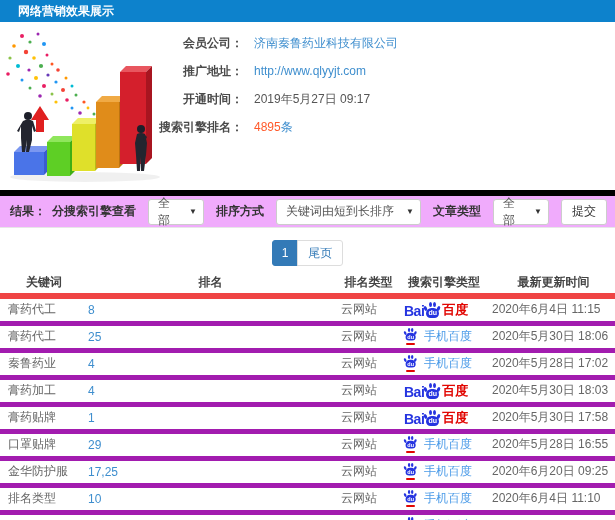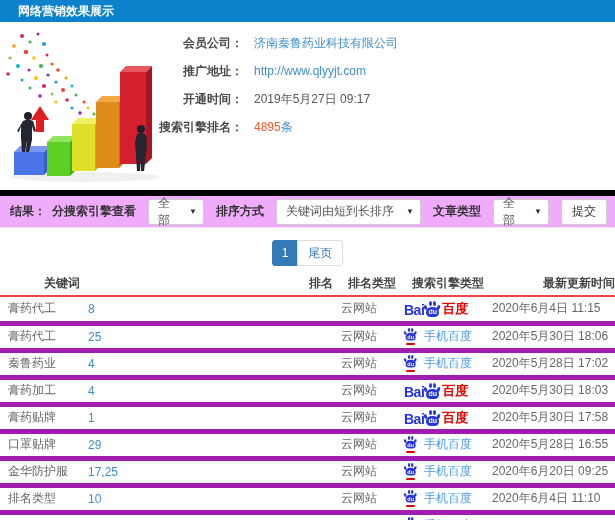--- a/index.html
+++ b/index.html
@@ -35,21 +35,21 @@
   
   .pagination { position:absolute; left:0; top:240px; width:615px; text-align:center; }
   .pg { display:inline-flex; }
   .page-btn { display:inline-block; min-width:26px; height:26px; line-height:24px; padding:0 10px; border:1px solid #ddd; background:#fff; color:#337ab7; margin-left:-1px; cursor:pointer; }
   .page-btn.first { border-radius:3px 0 0 3px; margin-left:0; padding:0 9px; }
   .page-btn.lastbtn { border-radius:0 3px 3px 0; }
   .page-btn.active { background:#337ab7; border-color:#337ab7; color:#fff; }
 
   
   .results { position:absolute; left:0; top:272px; width:615px; border-collapse:collapse; table-layout:fixed; font-size:12px; }
-  .results th { height:24px; text-align:right; font-weight:bold; color:#444; padding-left:8px; border-bottom:2px solid #ef4444; white-space:nowrap; }
+  .results th { height:24px; text-align:center; font-weight:bold; color:#444; padding-left:8px; border-bottom:6px solid #ef4444; white-space:nowrap; }
   .results td { height:27px; padding-left:8px; border-bottom:5px solid #a21caf; color:#666; vertical-align:middle; white-space:nowrap; overflow:hidden; }
   .rank-link { color:#3e8ece; }
 
   
   .baidu-logo { display:inline-flex; align-items:flex-end; font-weight:bold; }
   .baidu-bai { color:#2534e0; font-size:14px; letter-spacing:-0.5px; }
   .baidu-red { color:#e10602; font-size:13px; margin-left:1px; }
   .paw { position:relative; display:inline-block; width:17px; height:17px; vertical-align:middle; }
   .paw i { position:absolute; background:#2534e0; border-radius:50%; width:3px; height:5px; }
   .paw .t1 { left:0; top:4px; transform:rotate(-25deg); }

